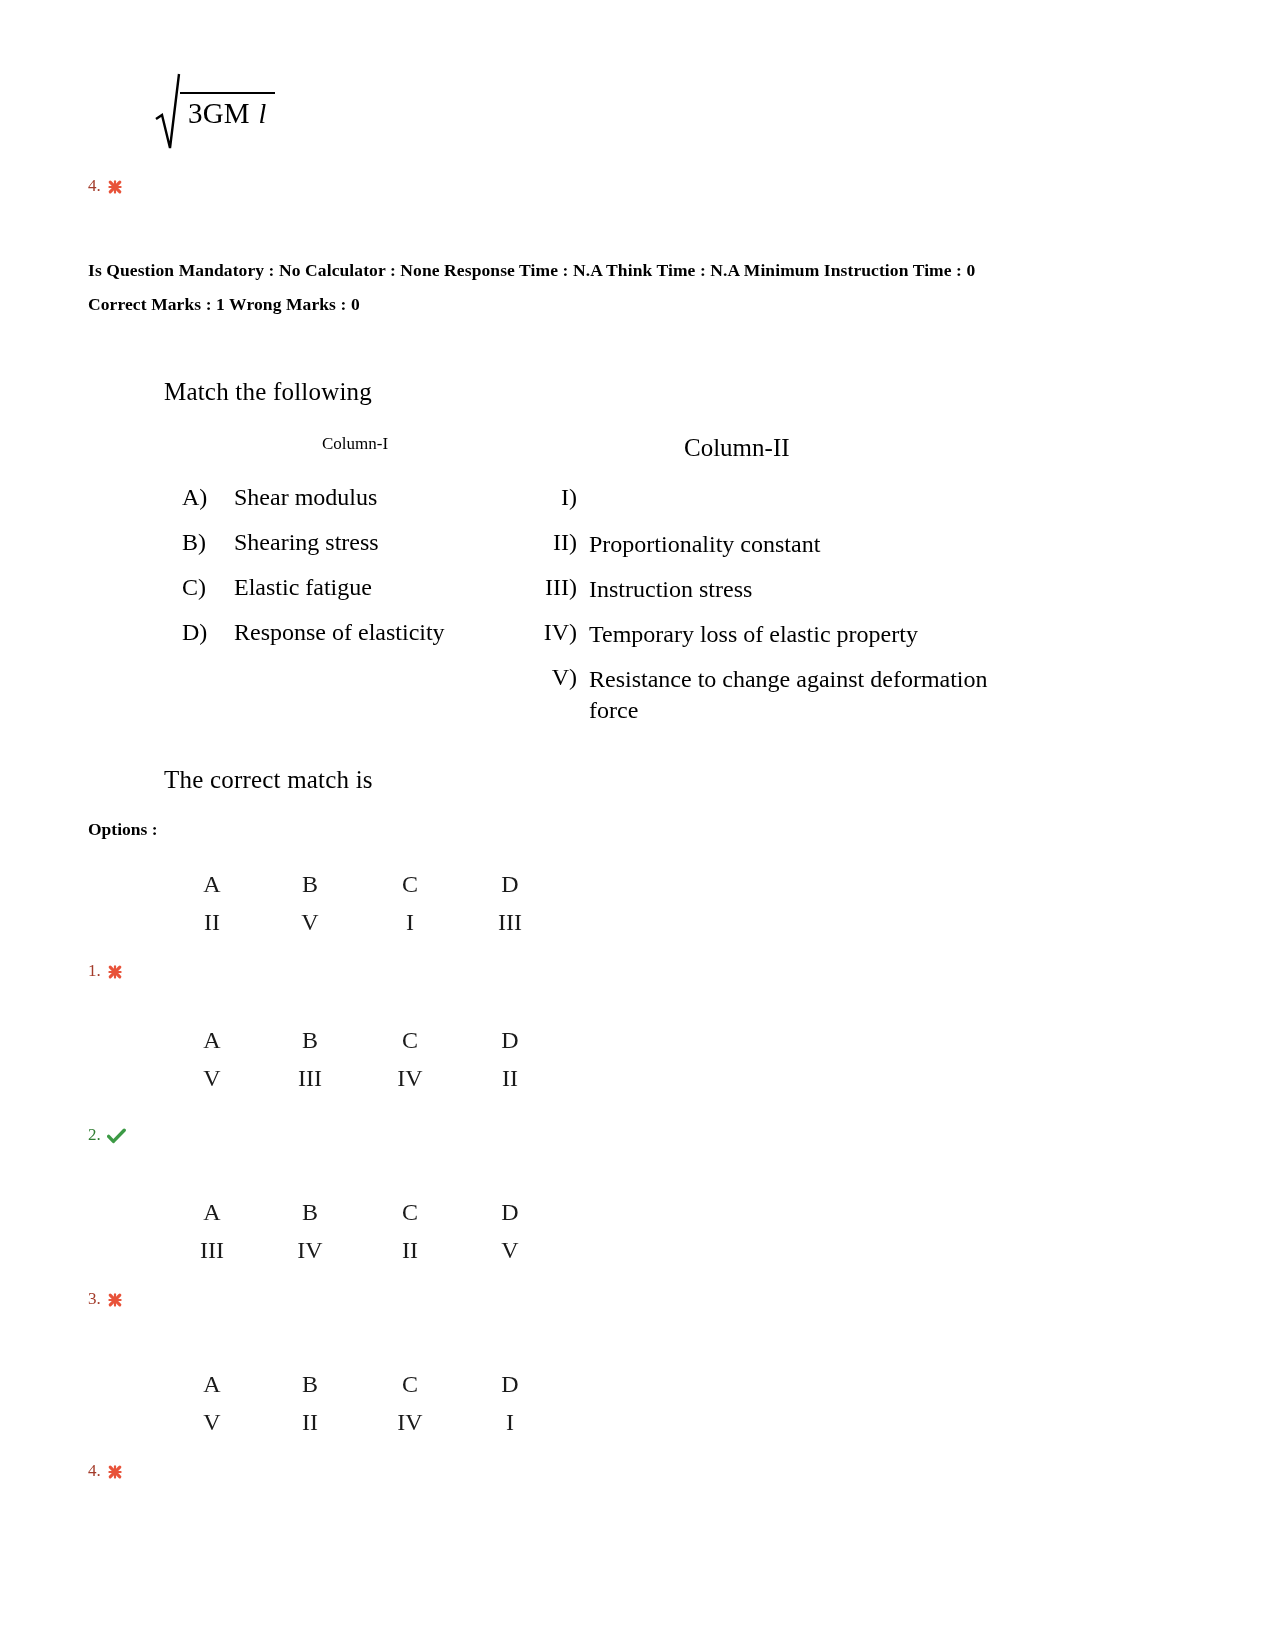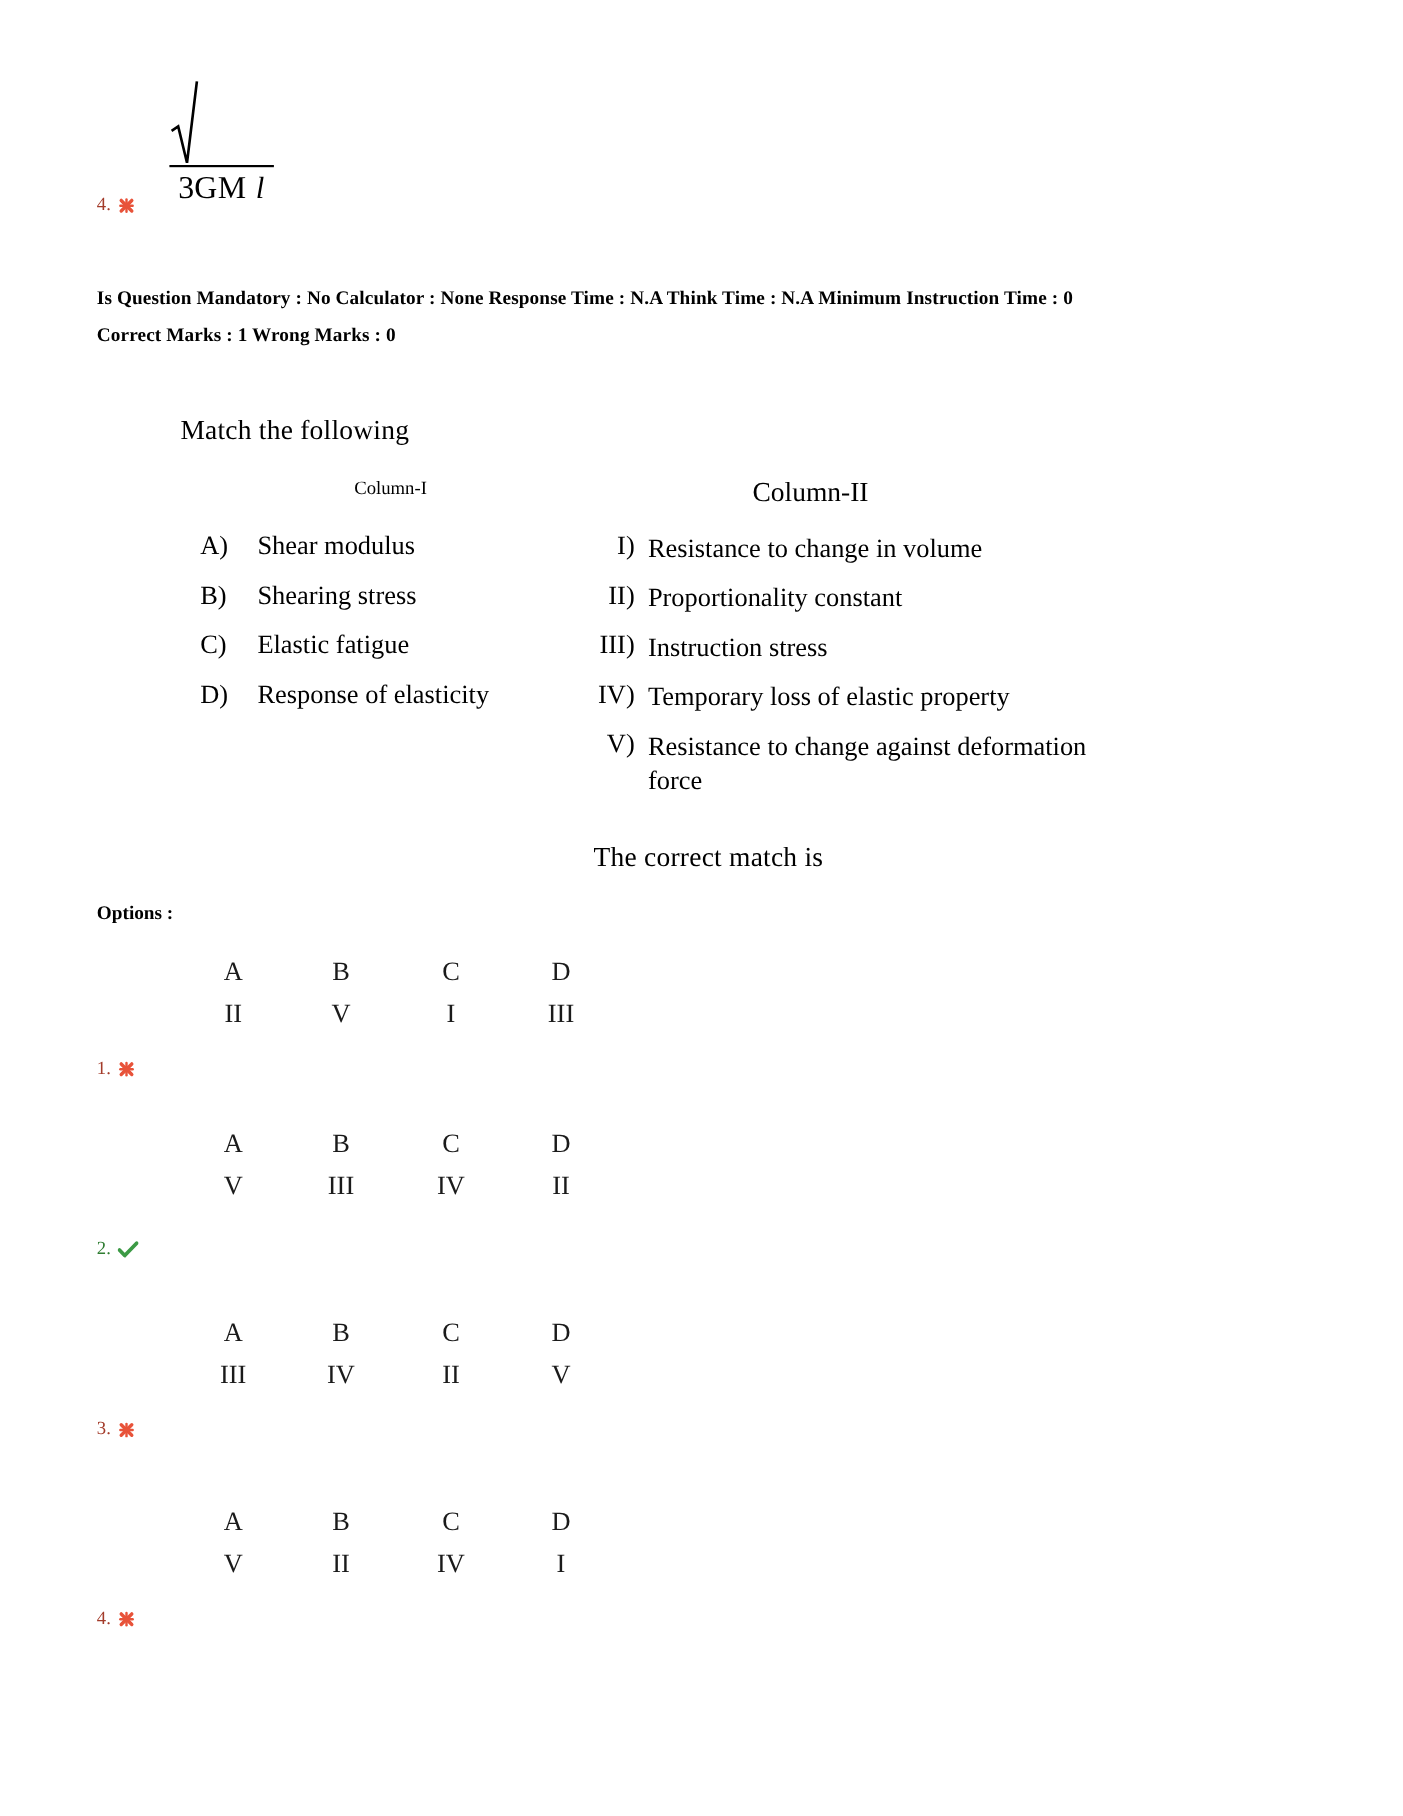--- a/index.html
+++ b/index.html
@@ -17,24 +17,23 @@
   }
 
   
   .formula-block {
     position: absolute;
     left: 155px;
     top: 72px;
   }
   .sqrt {
     display: inline-flex;
-    align-items: flex-start;
+    align-items: center;
     font-size: 27px;
     line-height: 1;
-    flex-direction: column;
   }
   .sqrt-sign {
     position: relative;
     width: 26px;
     height: 78px;
   }
   .sqrt-sign svg { display: block; }
   .radicand {
     border-top: 2.2px solid #000;
     padding: 2px 9px 0 6px;
@@ -159,21 +158,20 @@
   .c2-val {
     position: absolute;
     left: 425px;
     font-size: 24px;
     line-height: 1.3;
   }
   .correct-match {
     margin-top: 32px;
     font-size: 25px;
     letter-spacing: 0.2px;
-    text-align: center;
   }
 
   
   .options-label {
     position: absolute;
     left: 88px;
     top: 819px;
     font-weight: bold;
     font-size: 17.5px;
   }
@@ -240,21 +238,20 @@
   <div class="columns-head">
     <span class="col1-head">Column-I</span>
     <span class="col2-head">Column-II</span>
   </div>
 
   <div class="match-grid">
     <div class="mrow">
       <span class="c1-key">A)</span>
       <span class="c1-val">Shear modulus</span>
       <span class="c2-key">I)</span>
-      <span class="c2-val">Resistance to change in volume</span>
     </div>
     <div class="mrow">
       <span class="c1-key">B)</span>
       <span class="c1-val">Shearing stress</span>
       <span class="c2-key">II)</span>
       <span class="c2-val">Proportionality constant</span>
     </div>
     <div class="mrow">
       <span class="c1-key">C)</span>
       <span class="c1-val">Elastic fatigue</span>

